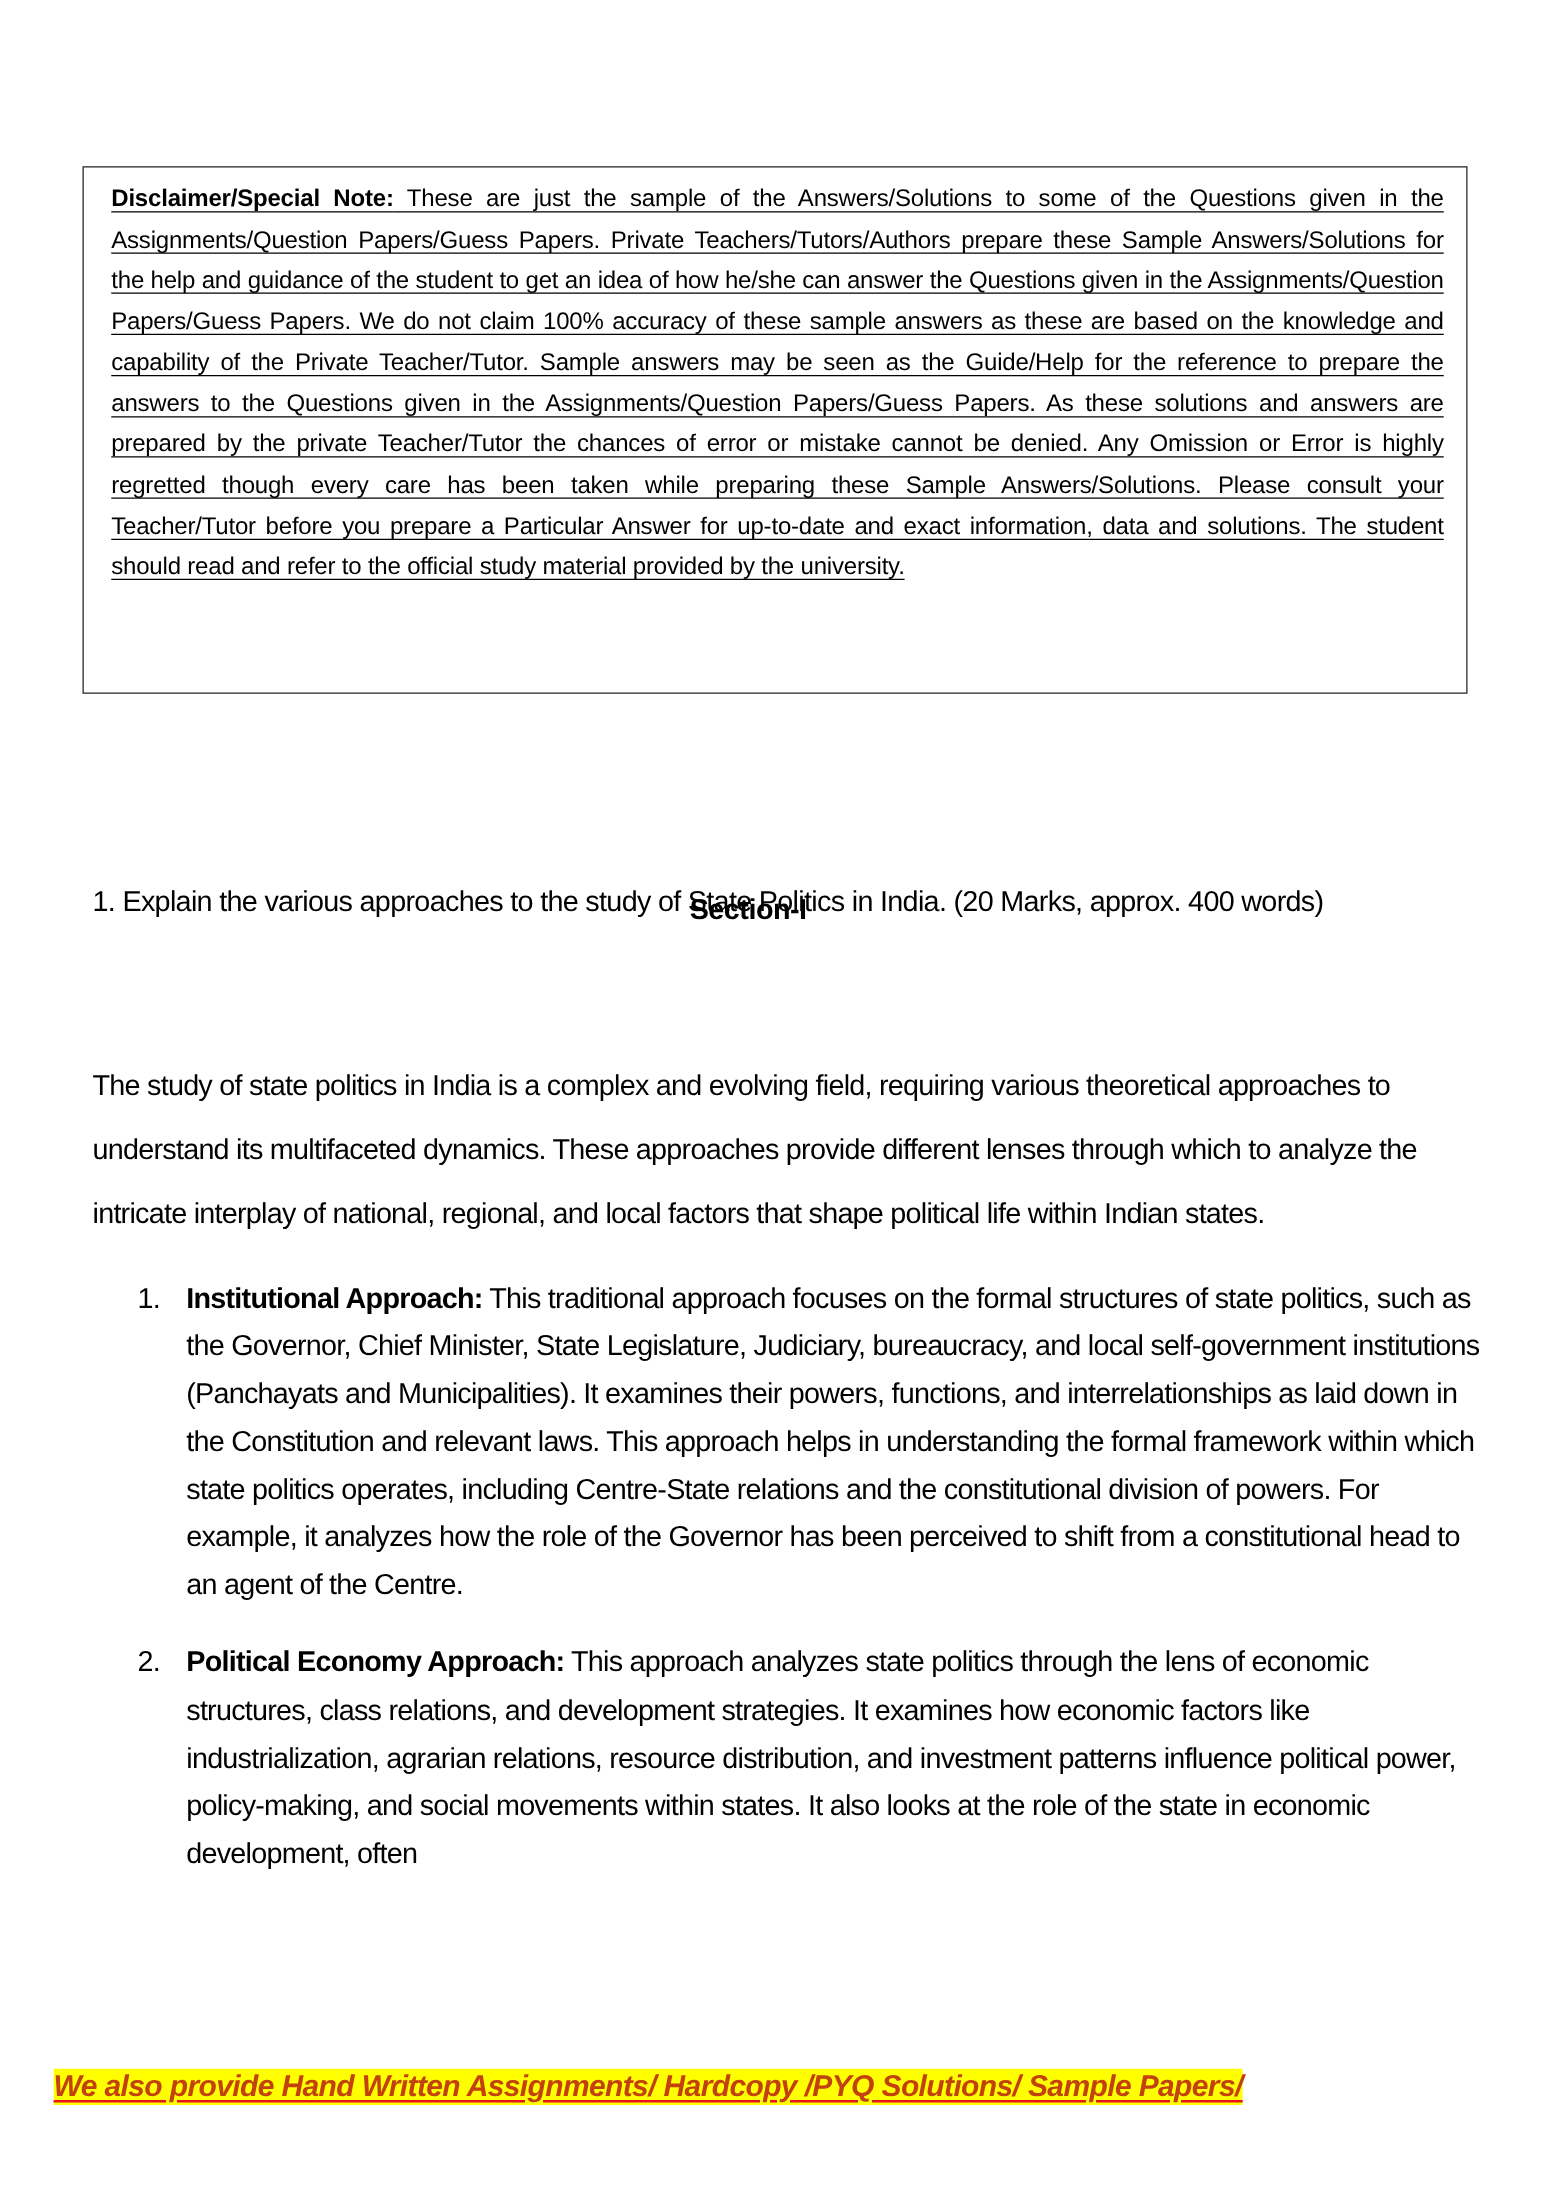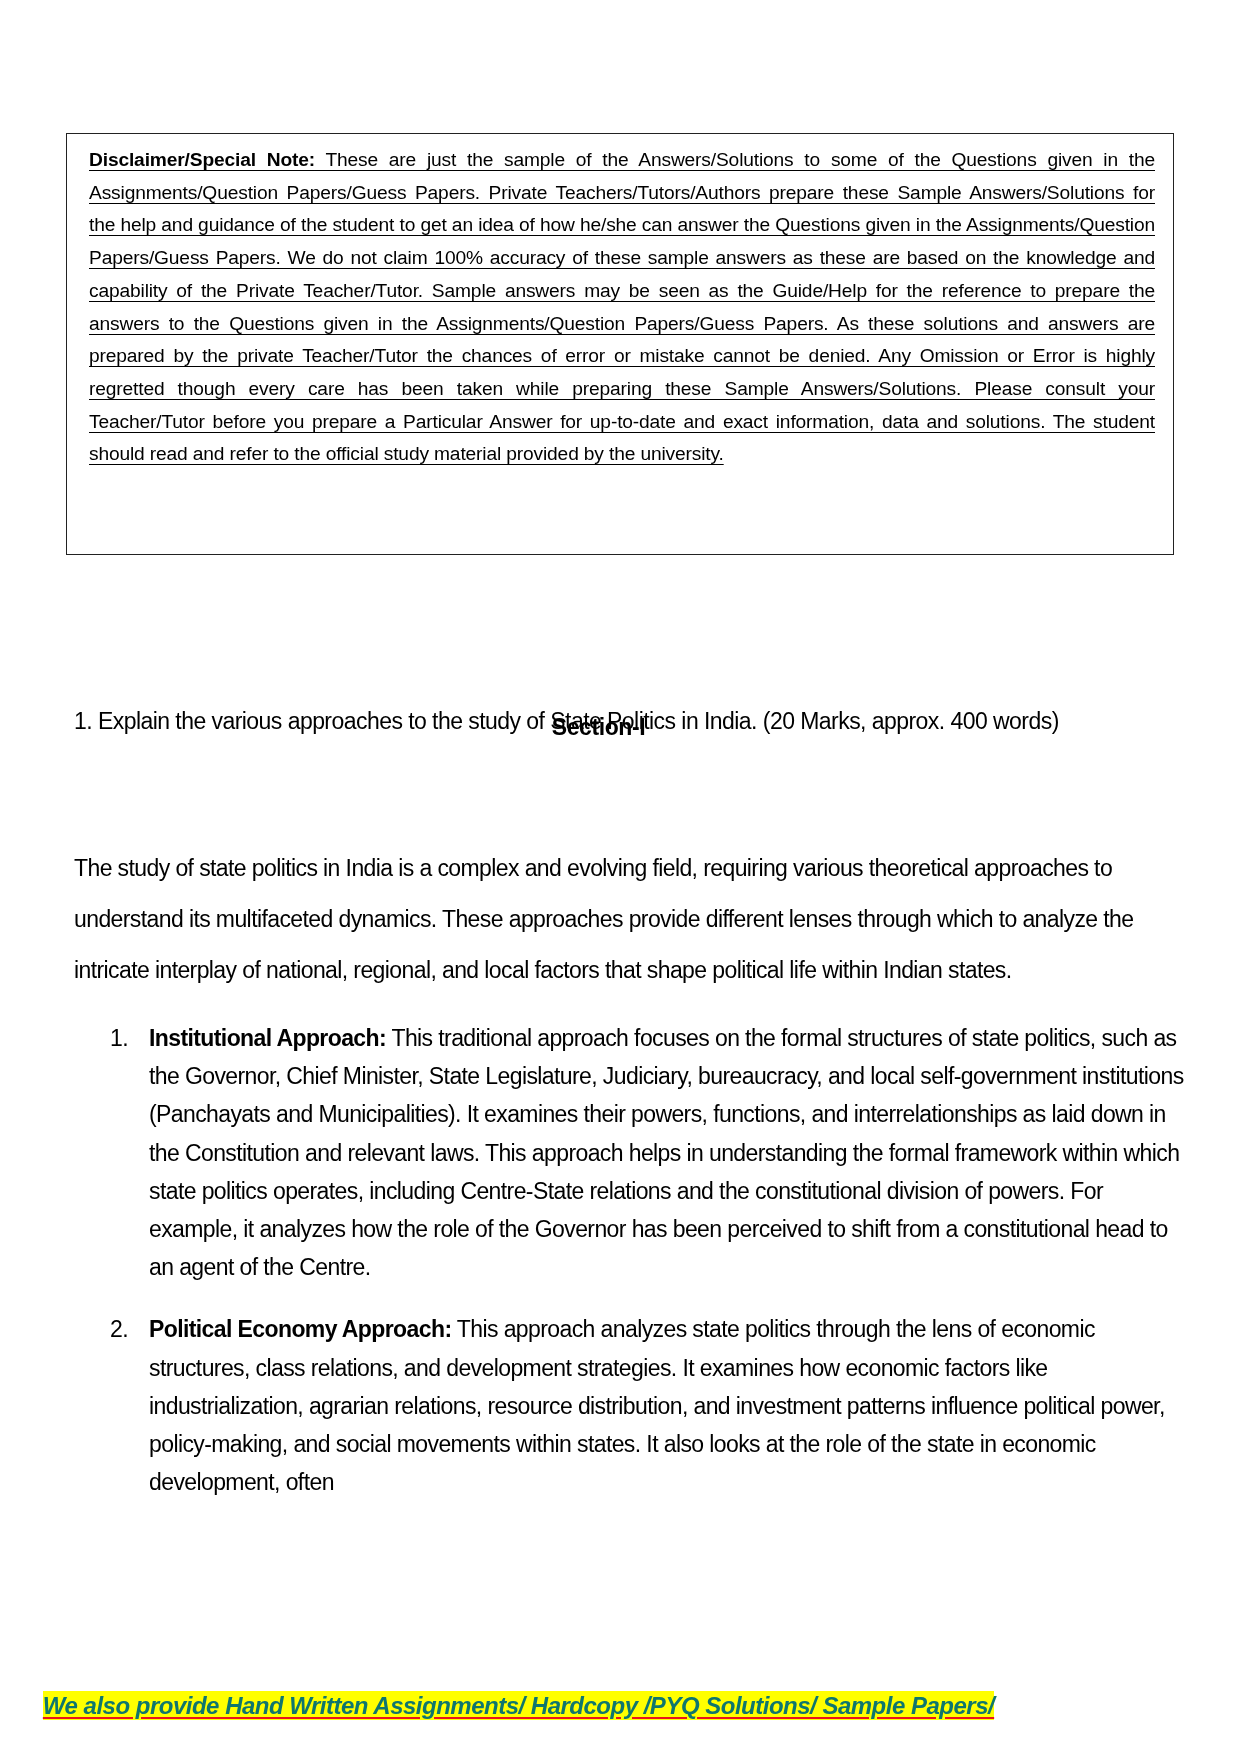--- a/index.html
+++ b/index.html
@@ -33,22 +33,22 @@
   .approach {
     position: relative; padding-left: 149px; width: 1040px;
     font-size: 23px; line-height: 38.2px; letter-spacing: -0.6px;
   }
   .approach + .approach { margin-top: 24px; }
   .approach .num { position: absolute; left: 110px; top: 0; }
   .approach b { font-weight: bold; }
 
   .promo {
     position: absolute; left: 0; top: 1653px; width: 1037px; text-align: center;
-    font-size: 24px; font-weight: bold; font-style: italic; color: #0f766e;
-    line-height: 33px; letter-spacing: -0.5px; margin-top: 36px;
+    font-size: 24px; font-weight: bold; font-style: italic; color: #c2410c;
+    line-height: 33px; letter-spacing: -0.5px;
   }
   .promo span {
     background: #ffff00; text-decoration: underline; text-decoration-color: #e8141b;
     text-underline-offset: 3px; padding: 1px 0;
   }
 </style>
 </head>
 <body>
 
 <div class="disclaimer-box">

